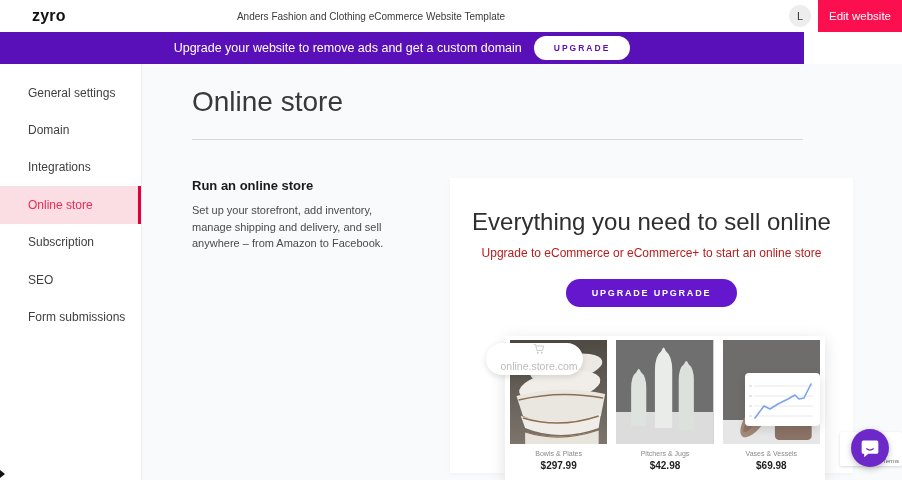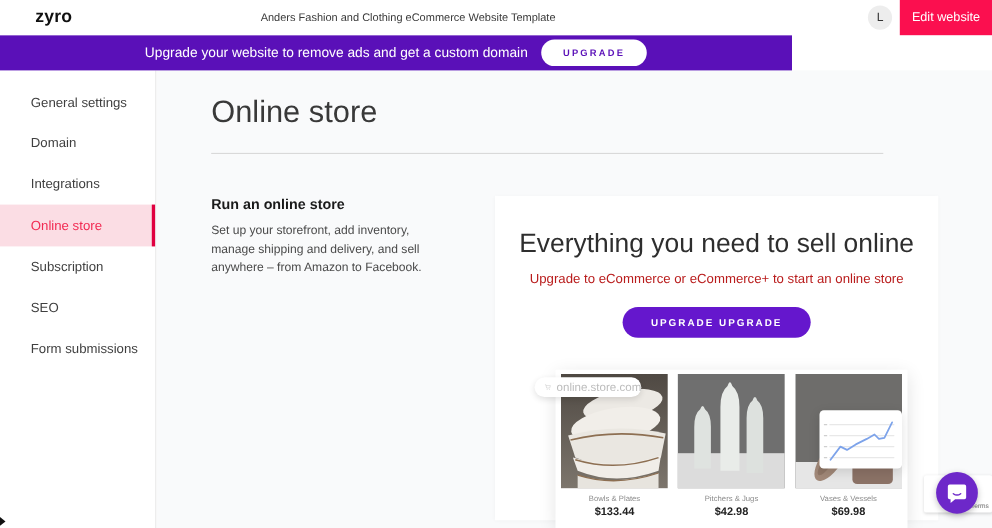--- a/index.html
+++ b/index.html
@@ -7,21 +7,21 @@
   body { font-family:"Liberation Sans","DejaVu Sans",sans-serif; background:#fff; position:relative; }
 
   
   .topbar { position:absolute; left:0; top:0; width:902px; height:32px; background:#fff; display:flex; align-items:center; z-index:30; }
   .logo { font-weight:800; font-size:16px; color:#111; margin-left:32px; letter-spacing:.2px; }
   .topbar-title { position:absolute; left:0; right:160px; text-align:center; font-size:10px; color:#3a3a3a; }
   .avatar { position:absolute; right:91px; top:5px; width:22px; height:22px; border-radius:50%; background:#ededed; display:flex; align-items:center; justify-content:center; font-size:11px; color:#333; cursor:pointer; }
   .edit-btn { position:absolute; right:0; top:0; width:84px; height:32px; background:#fb0f4f; color:#fff; font-size:11.5px; border:none; display:flex; align-items:center; justify-content:center; cursor:pointer; }
 
   
-  .banner { position:absolute; left:0; top:32px; width:720px; height:32px; background:#5a10b8; display:flex; align-items:center; justify-content:center; gap:12px; z-index:29; }
+  .banner { position:absolute; left:0; top:32px; width:804px; height:32px; background:#5a10b8; display:flex; align-items:center; justify-content:center; gap:12px; z-index:29; }
   .banner-text { color:#fff; font-size:12.5px; }
   .banner-btn { background:#fff; color:#5a10b8; border:none; border-radius:999px; font-size:8.5px; font-weight:bold; letter-spacing:2px; padding:7px 20px; cursor:pointer; }
 
   
   .sidebar { position:absolute; left:0; top:64px; width:142px; height:416px; background:#fff; border-right:1px solid #ececec; padding-top:10px; z-index:10; }
   .side-item { height:37.4px; display:flex; align-items:center; padding-left:28px; font-size:12px; color:#3f3f3f; cursor:pointer; position:relative; }
   .side-item.active { background:#fbdde4; color:#f22a52; }
   .side-item.active::after { content:""; position:absolute; right:0; top:0; width:3px; height:100%; background:#e00040; }
 
   
@@ -39,21 +39,21 @@
   .card-sub { font-size:12px; color:#b91c1c; margin-top:10px; }
   .upgrade-website-btn { margin-top:19px; background:#6517cd; color:#fff; border:none; border-radius:999px; font-size:9px; font-weight:bold; letter-spacing:1.8px; padding:9px 26px; cursor:pointer; }
 
   
   .showcase { position:relative; width:320px; height:144px; background:#fff; box-shadow:0 4px 16px rgba(0,0,0,.12); margin:29px 28px 0 55px; padding:4px 5px 0 5px; display:flex; gap:9px; text-align:center; }
   .product { flex:1; }
   .product-img { width:100%; height:104px; display:block; }
   .product-name { font-size:7px; color:#8a8a8a; margin-top:6px; }
   .product-price { font-size:10px; font-weight:bold; color:#222; margin-top:3px; }
 
-  .url-pill { position:absolute; left:-19px; top:7px; width:97px; height:18px; background:#fff; border-radius:999px; box-shadow:0 2px 6px rgba(0,0,0,.12); display:flex; align-items:center; gap:5px; padding-left:9px; z-index:5; }
+  .url-pill { position:absolute; left:-19px; top:7px; width:97px; height:32px; background:#fff; border-radius:999px; box-shadow:0 2px 6px rgba(0,0,0,.12); display:flex; align-items:center; gap:5px; padding-left:9px; z-index:5;flex-direction:column; }
   .url-pill span { font-size:10.5px; color:#bcbcbc; }
   .mini-chart { position:absolute; left:240px; top:37px; width:75px; height:53px; background:#fff; border-radius:4px; box-shadow:0 3px 10px rgba(0,0,0,.12); z-index:5; }
 
   
   .recaptcha { position:absolute; right:0; bottom:14px; width:62px; height:34px; background:#fff; box-shadow:0 1px 3px rgba(0,0,0,.15); border-radius:2px; z-index:40; }
   .recaptcha-logo { position:absolute; right:17px; top:8px; width:7px; height:16px; background:#4a90e2; border-radius:1px; }
   .recaptcha-text { position:absolute; right:3px; bottom:2px; font-size:6px; color:#6a6a6a; }
   .chat-btn { position:absolute; right:13px; bottom:13px; width:38px; height:38px; border-radius:50%; background:#6d28c9; border:none; display:flex; align-items:center; justify-content:center; cursor:pointer; box-shadow:0 2px 6px rgba(0,0,0,.25); z-index:41; }
 
   .cursor-artifact { position:absolute; left:0; bottom:2px; width:0; height:0; border-left:5px solid #111; border-top:4px solid transparent; border-bottom:4px solid transparent; z-index:50; }
@@ -122,21 +122,21 @@
             <ellipse cx="52" cy="28" rx="34" ry="13" fill="#ece9e4" transform="rotate(-12 52 28)"></ellipse>
             <ellipse cx="46" cy="46" rx="38" ry="15" fill="#f1eee9" transform="rotate(-10 46 46)"></ellipse>
             <path d="M6 56 Q46 44 88 54 L84 76 Q46 92 12 76 Z" fill="#eae7e1"></path>
             <path d="M8 60 Q46 50 86 58" stroke="#8d6f52" stroke-width="1.4" fill="none"></path>
             <path d="M10 76 Q46 88 84 74 L82 88 Q46 102 14 88 Z" fill="#f0ede8"></path>
             <path d="M12 78 Q46 89 82 76" stroke="#8d6f52" stroke-width="1.4" fill="none"></path>
             <path d="M14 92 Q46 102 82 90 L82 104 L14 104 Z" fill="#e7e4de"></path>
             <path d="M14 92 Q46 103 82 90" stroke="#8d6f52" stroke-width="1.2" fill="none"></path>
           </svg>
           <div class="product-name">Bowls &amp; Plates</div>
-          <div class="product-price">$133.44</div>
+          <div class="product-price">$297.99</div>
         </div>
 
         <div class="product">
           <svg class="product-img" viewBox="0 0 90 104" preserveAspectRatio="none">
             <rect width="90" height="104" fill="#6f6f6f"></rect>
             <rect y="72" width="90" height="32" fill="#dcdcdc"></rect>
             <path d="M14 86 L14 48 Q14 36 19 32 Q21 26 23 32 Q28 36 28 48 L28 86 Z" fill="#dfe3e0"></path>
             <path d="M36 88 L36 30 Q36 16 42 11 Q44 4 46 11 Q52 16 52 30 L52 88 Z" fill="#e9ece9"></path>
             <path d="M58 90 L58 40 Q58 28 63 24 Q65 18 67 24 Q72 28 72 40 L72 90 Z" fill="#dde1de"></path>
           </svg>

